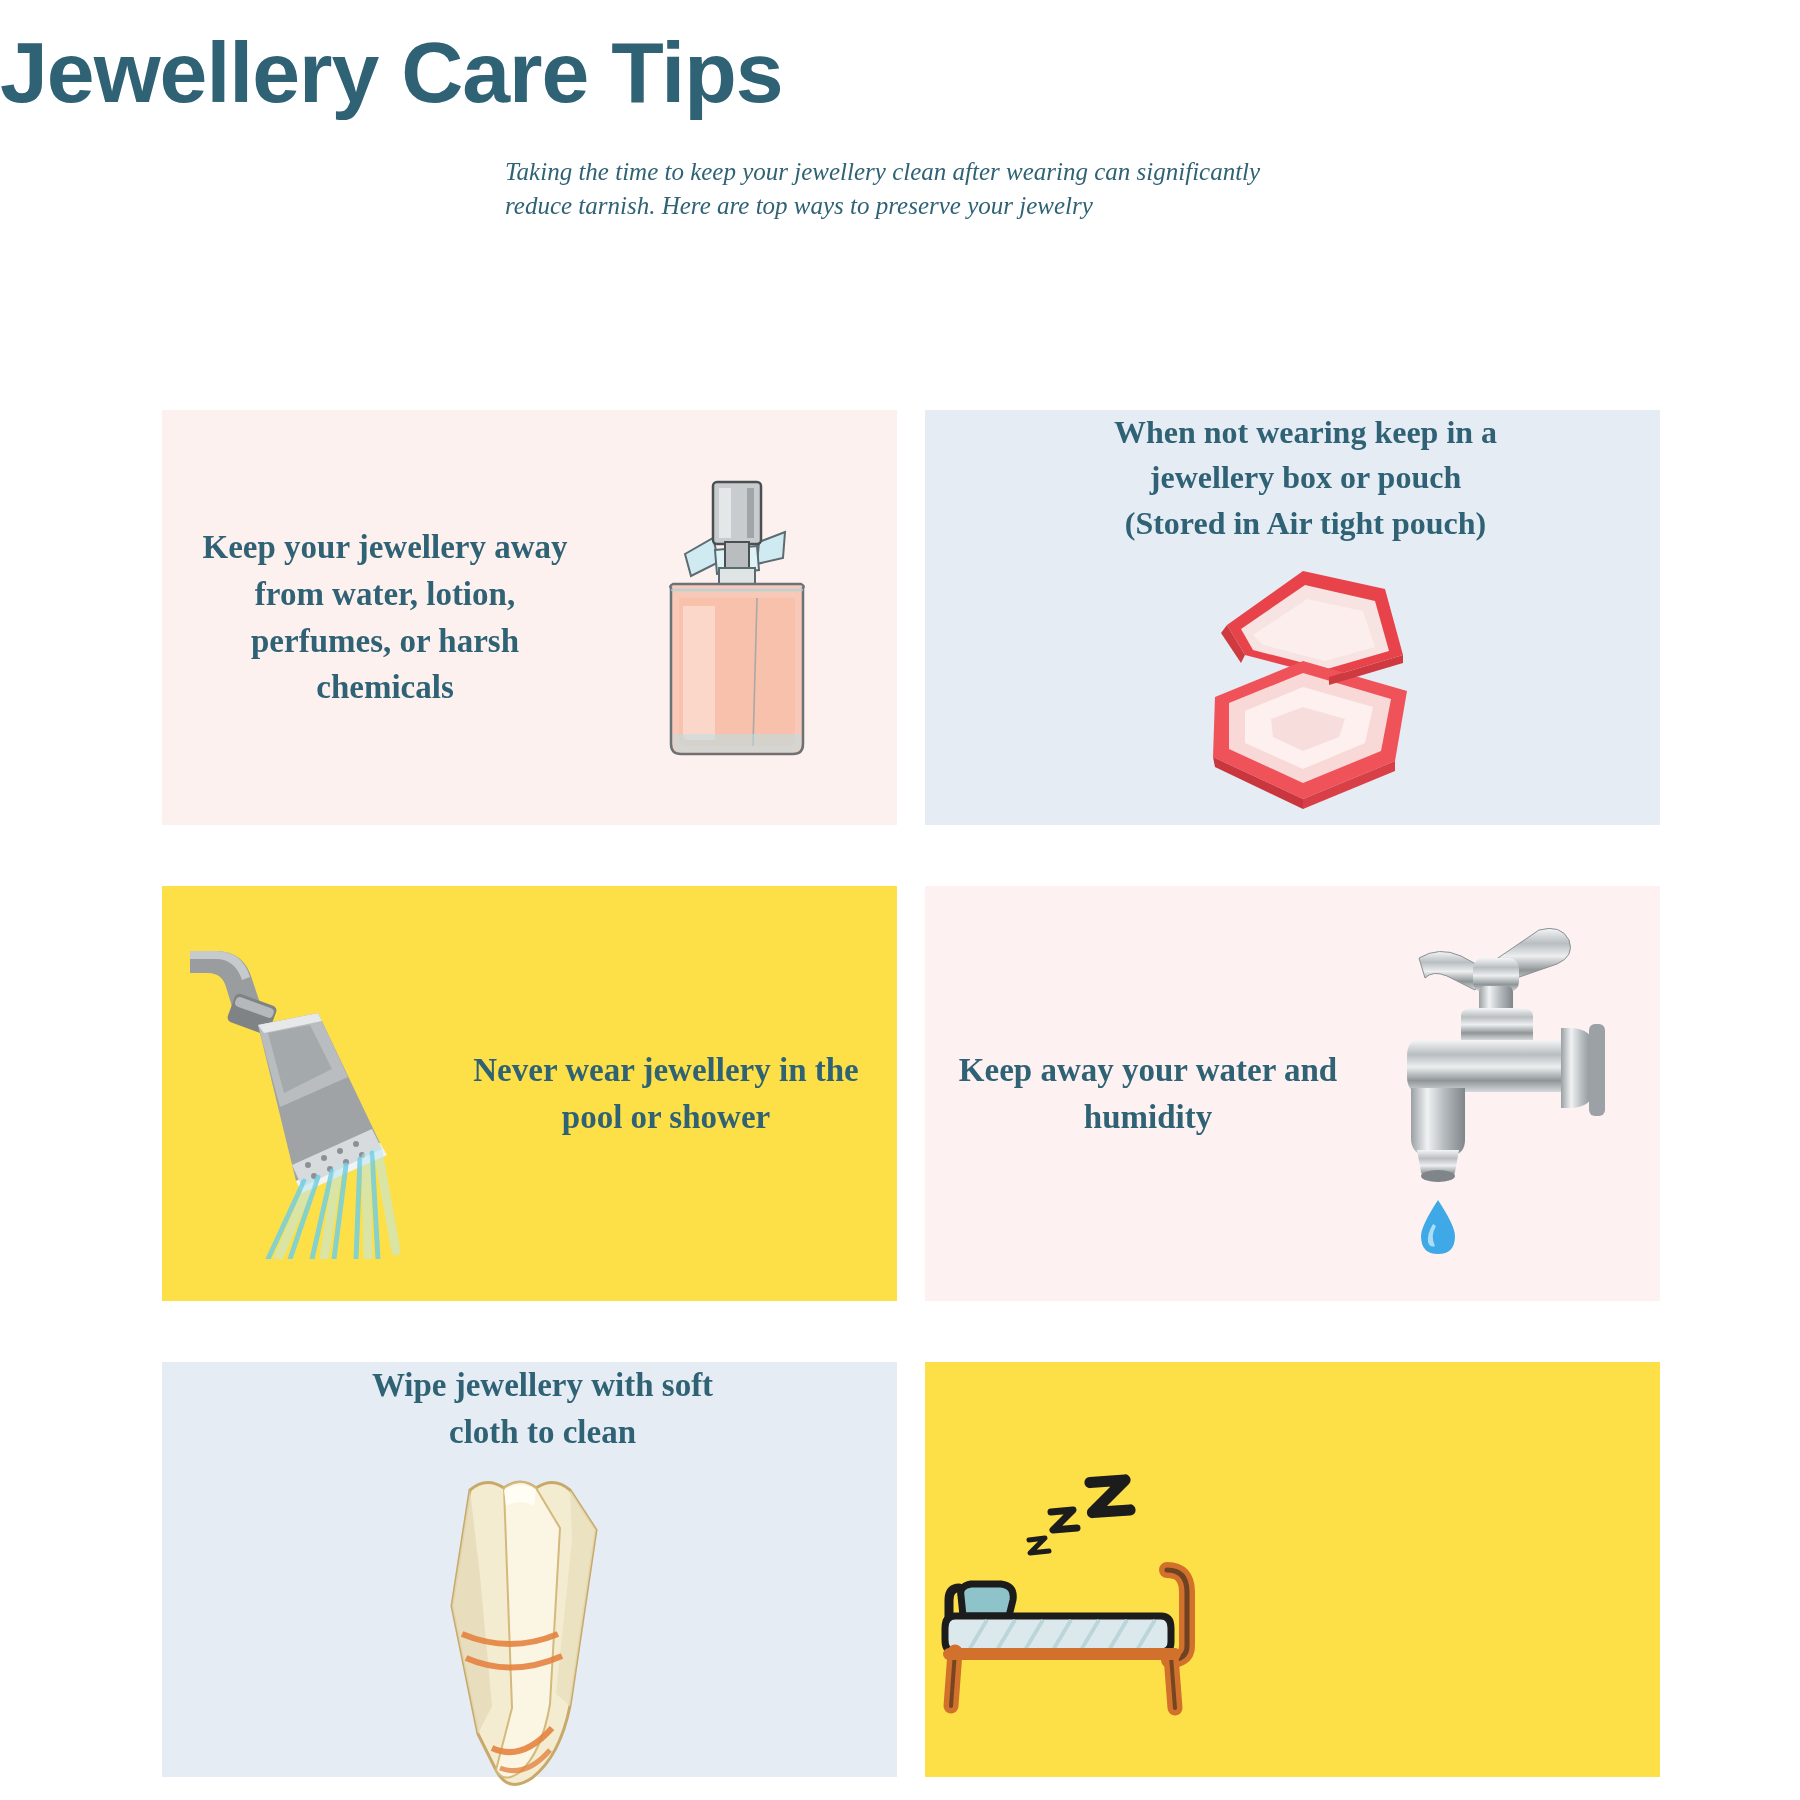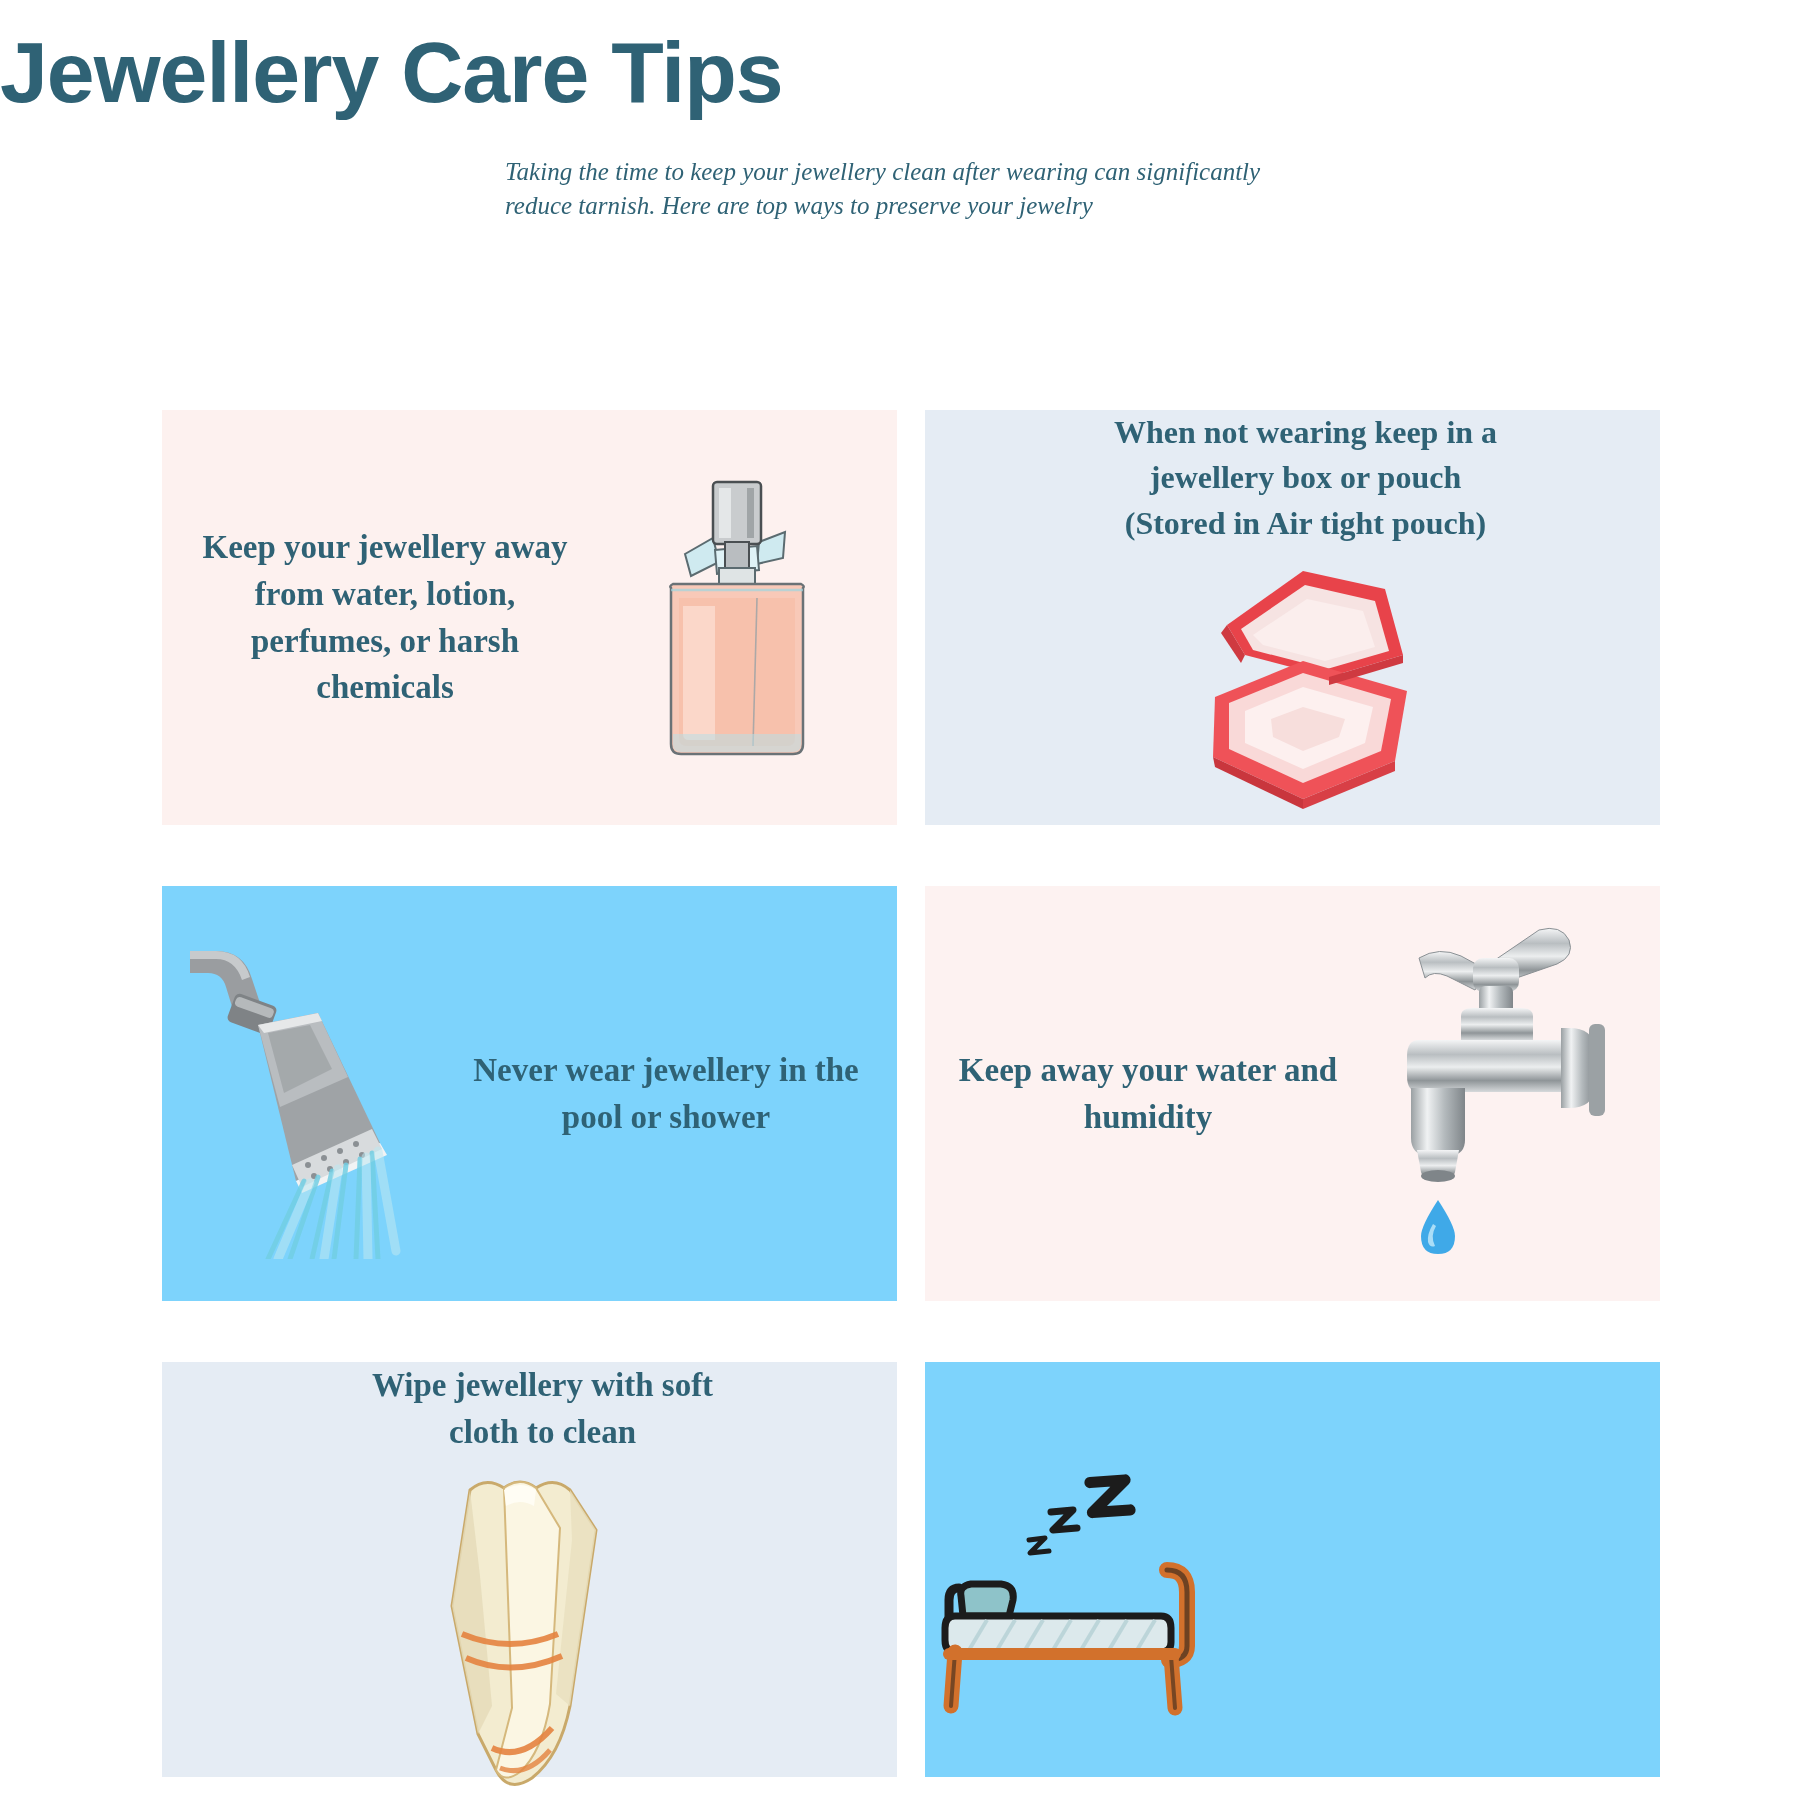--- a/index.html
+++ b/index.html
@@ -77,21 +77,21 @@
     left: 0;
     top: 0;
     width: 735px;
     height: 415px;
     display: flex;
     align-items: center;
   }
   .bg-pink   { background: #fdf1ef; }
   .bg-pink2  { background: #fdf2f1; }
   .bg-blue   { background: #e5ecf4; flex-direction: column; }
-  .bg-cream  { background: #7dd3fc; }
+  .bg-cream  { background: #fde047; }
 
   .card-text {
     font-family: "Liberation Serif", serif;
     font-weight: bold;
     font-size: 33px;
     line-height: 1.42;
     color: #2f6275;
     text-align: center;
     box-sizing: border-box;
   }

